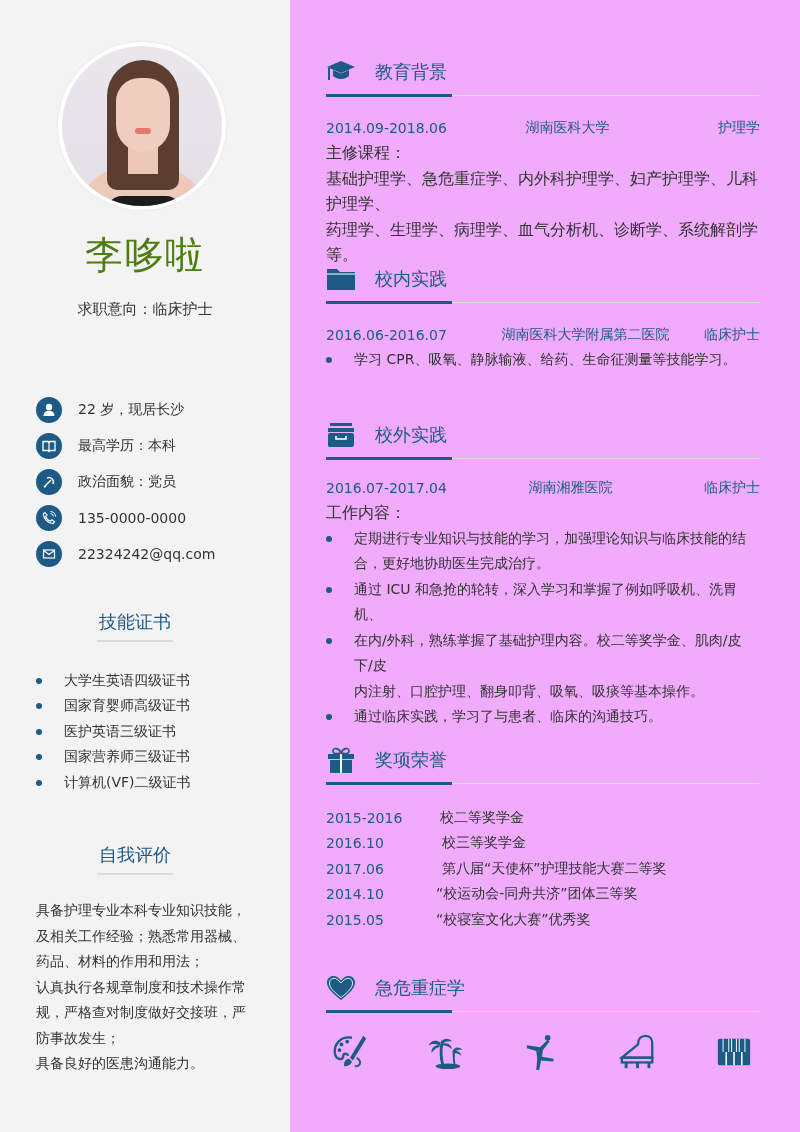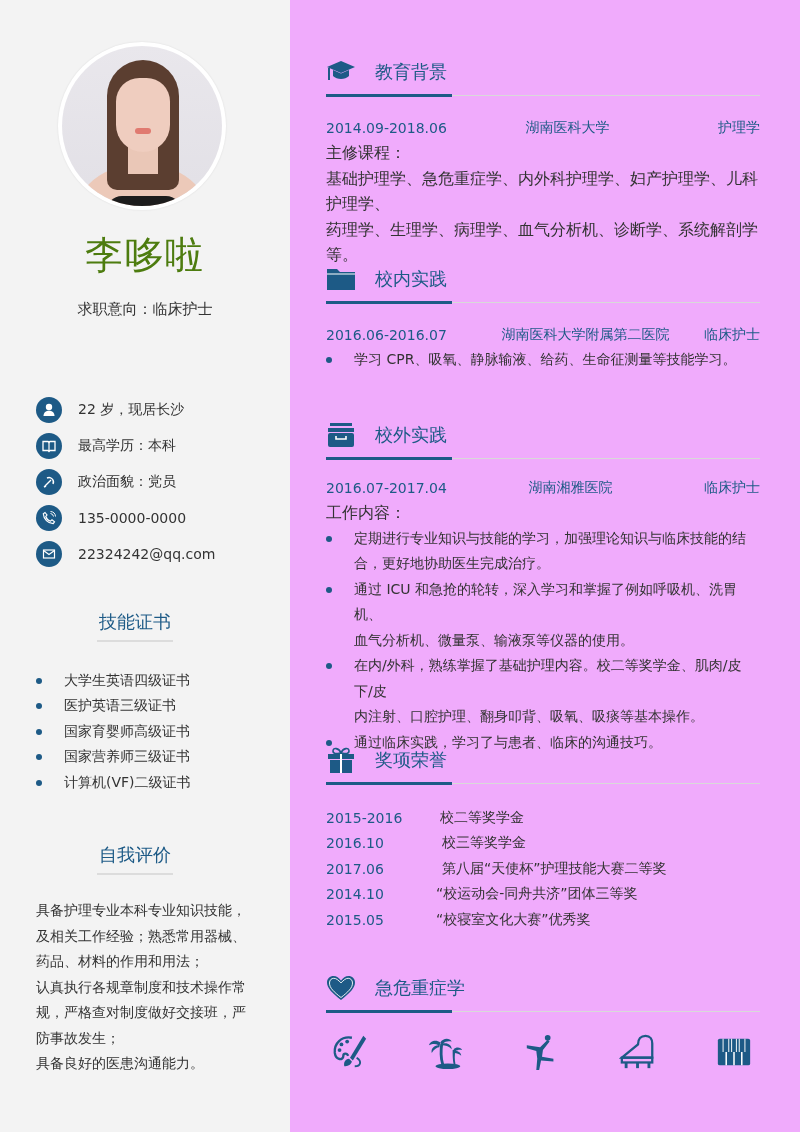--- a/index.html
+++ b/index.html
@@ -129,25 +129,25 @@
       <span>技能证书</span>
       <span class="rule"></span>
     </div>
     <ul class="skills">
       <li>
           <span class="bullet"></span>
           <span>大学生英语四级证书</span>
         </li>
       <li>
           <span class="bullet"></span>
+          <span>国家育婴师高级证书</span>
+        </li>
+      <li>
+          <span class="bullet"></span>
           <span>医护英语三级证书</span>
-        </li>
-      <li>
-          <span class="bullet"></span>
-          <span>国家育婴师高级证书</span>
         </li>
       <li>
           <span class="bullet"></span>
           <span>国家营养师三级证书</span>
         </li>
       <li>
           <span class="bullet"></span>
           <span>计算机(VF)二级证书</span>
         </li>
     </ul>
@@ -251,21 +251,20 @@
             <span class="bullet"></span>
             <span>
               <div>定期进行专业知识与技能的学习，加强理论知识与临床技能的结</div>
               <div>合，更好地协助医生完成治疗。</div>
             </span>
           </li>
         <li>
             <span class="bullet"></span>
             <span>
               <div>通过 ICU 和急抢的轮转，深入学习和掌握了例如呼吸机、洗胃机、</div>
-              <div>血气分析机、微量泵、输液泵等仪器的使用。</div>
             </span>
           </li>
         <li>
             <span class="bullet"></span>
             <span>
               <div>在内/外科，熟练掌握了基础护理内容。校二等奖学金、肌肉/皮下/皮</div>
               <div>内注射、口腔护理、翻身叩背、吸氧、吸痰等基本操作。</div>
             </span>
           </li>
         <li>

